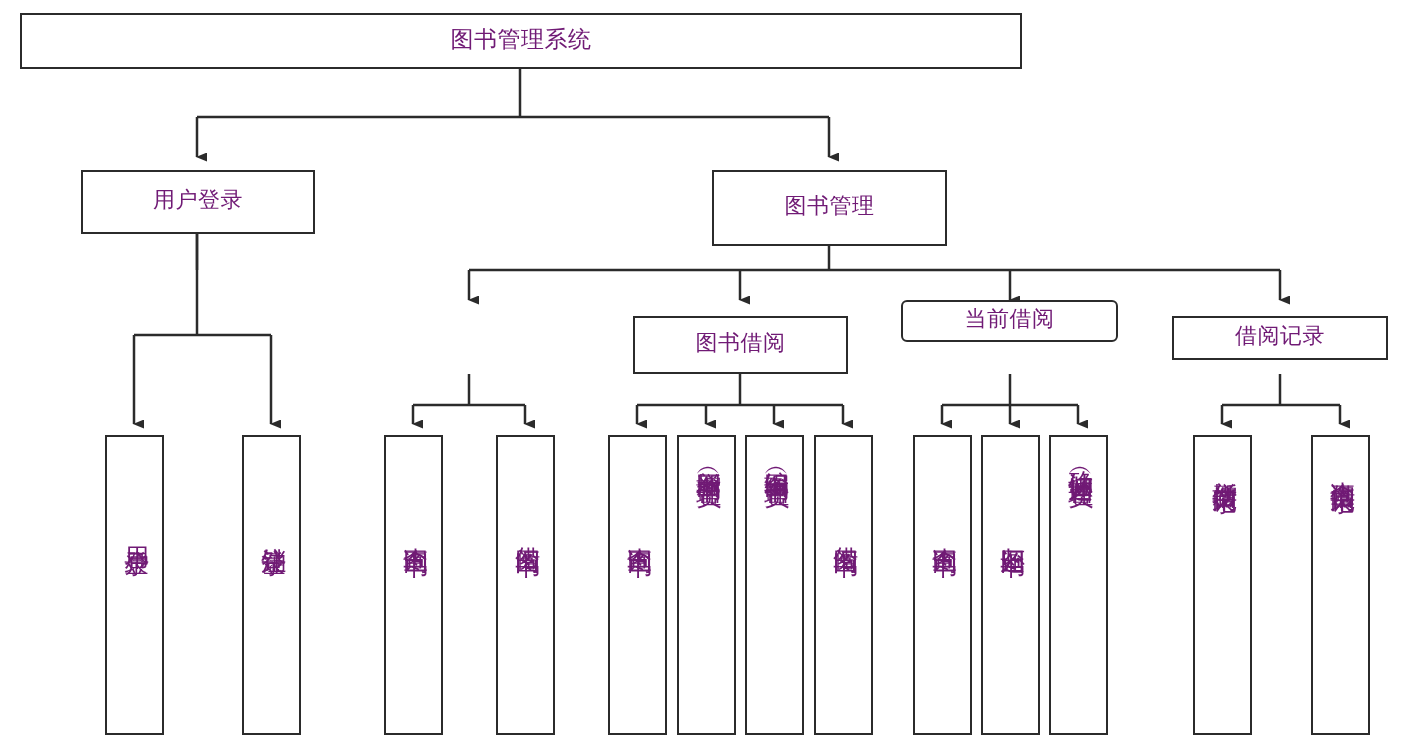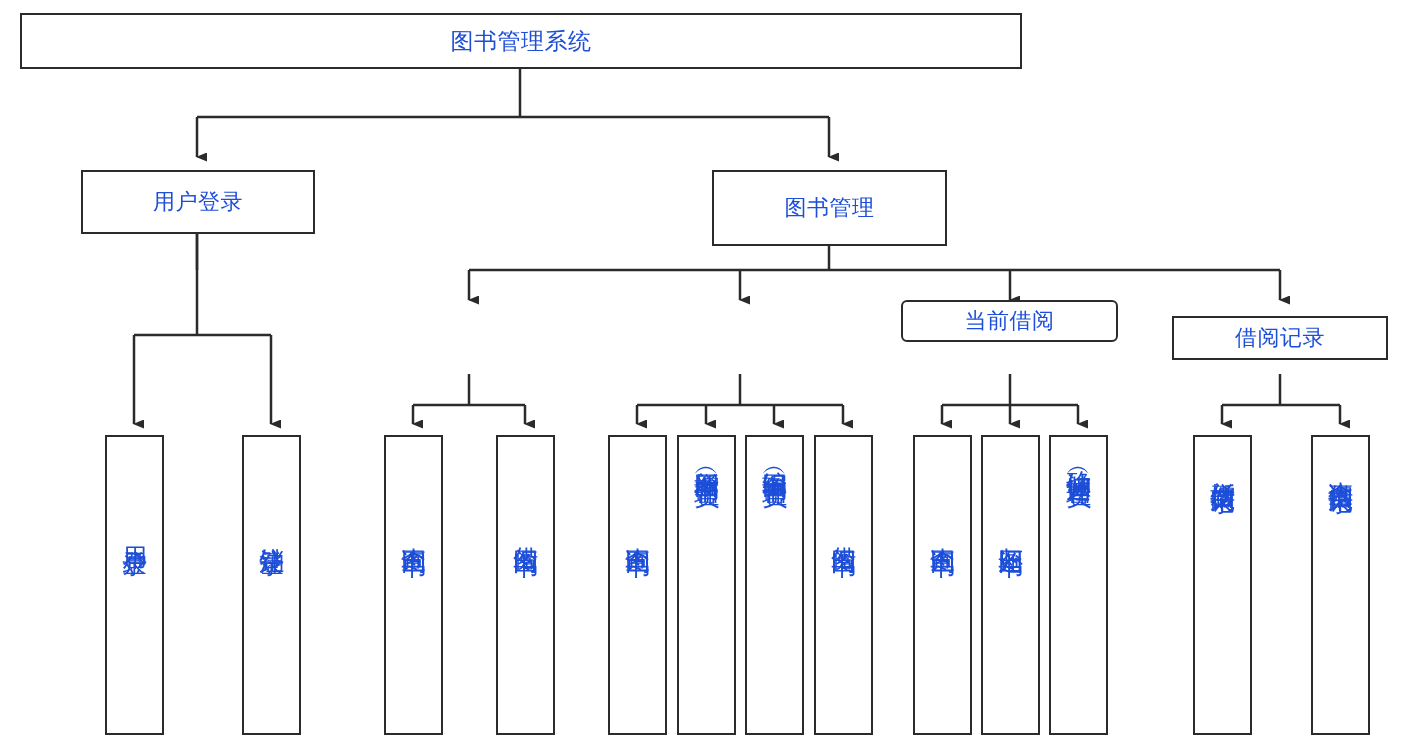--- a/index.html
+++ b/index.html
@@ -29,21 +29,22 @@
     pointer-events: none;
   }
   .node {
     position: absolute;
     box-sizing: border-box;
     background: #ffffff;
     border: 2.5px solid #2b2b2b;
     display: flex;
     align-items: center;
     justify-content: center;
-    color: #1d4ed8;
+    color: #701a75;
+    font-family: Liberation Mono, monospace;
   }
   .node .label {
     display: block;
     text-align: center;
     line-height: 1.08;
     letter-spacing: 0.5px;
   }
   .node.horizontal .label {
     font-size: 22px;
     white-space: nowrap;
@@ -144,20 +145,23 @@
     <span class="label">图书管理系统</span>
   </div>
 
   <div class="node horizontal" style="left:81px; top:170px; width:234px; height:64px;">
     <span class="label">用户登录</span>
   </div>
   <div class="node horizontal" style="left:712px; top:170px; width:235px; height:76px;">
     <span class="label">图书管理</span>
   </div>
 
+  <div class="node horizontal" style="left:633px; top:316px; width:215px; height:58px;">
+    <span class="label">图书借阅</span>
+  </div>
   <div class="node horizontal" style="left:901px; top:300px; width:217px; height:42px;border-radius:6px;">
     <span class="label">当前借阅</span>
   </div>
   <div class="node horizontal" style="left:1172px; top:316px; width:216px; height:44px;">
     <span class="label">借阅记录</span>
   </div>
 
   <div class="node vertical mid" style="left:105px; top:435px; width:59px; height:300px;">
     <span class="label">用户登录</span>
   </div>

